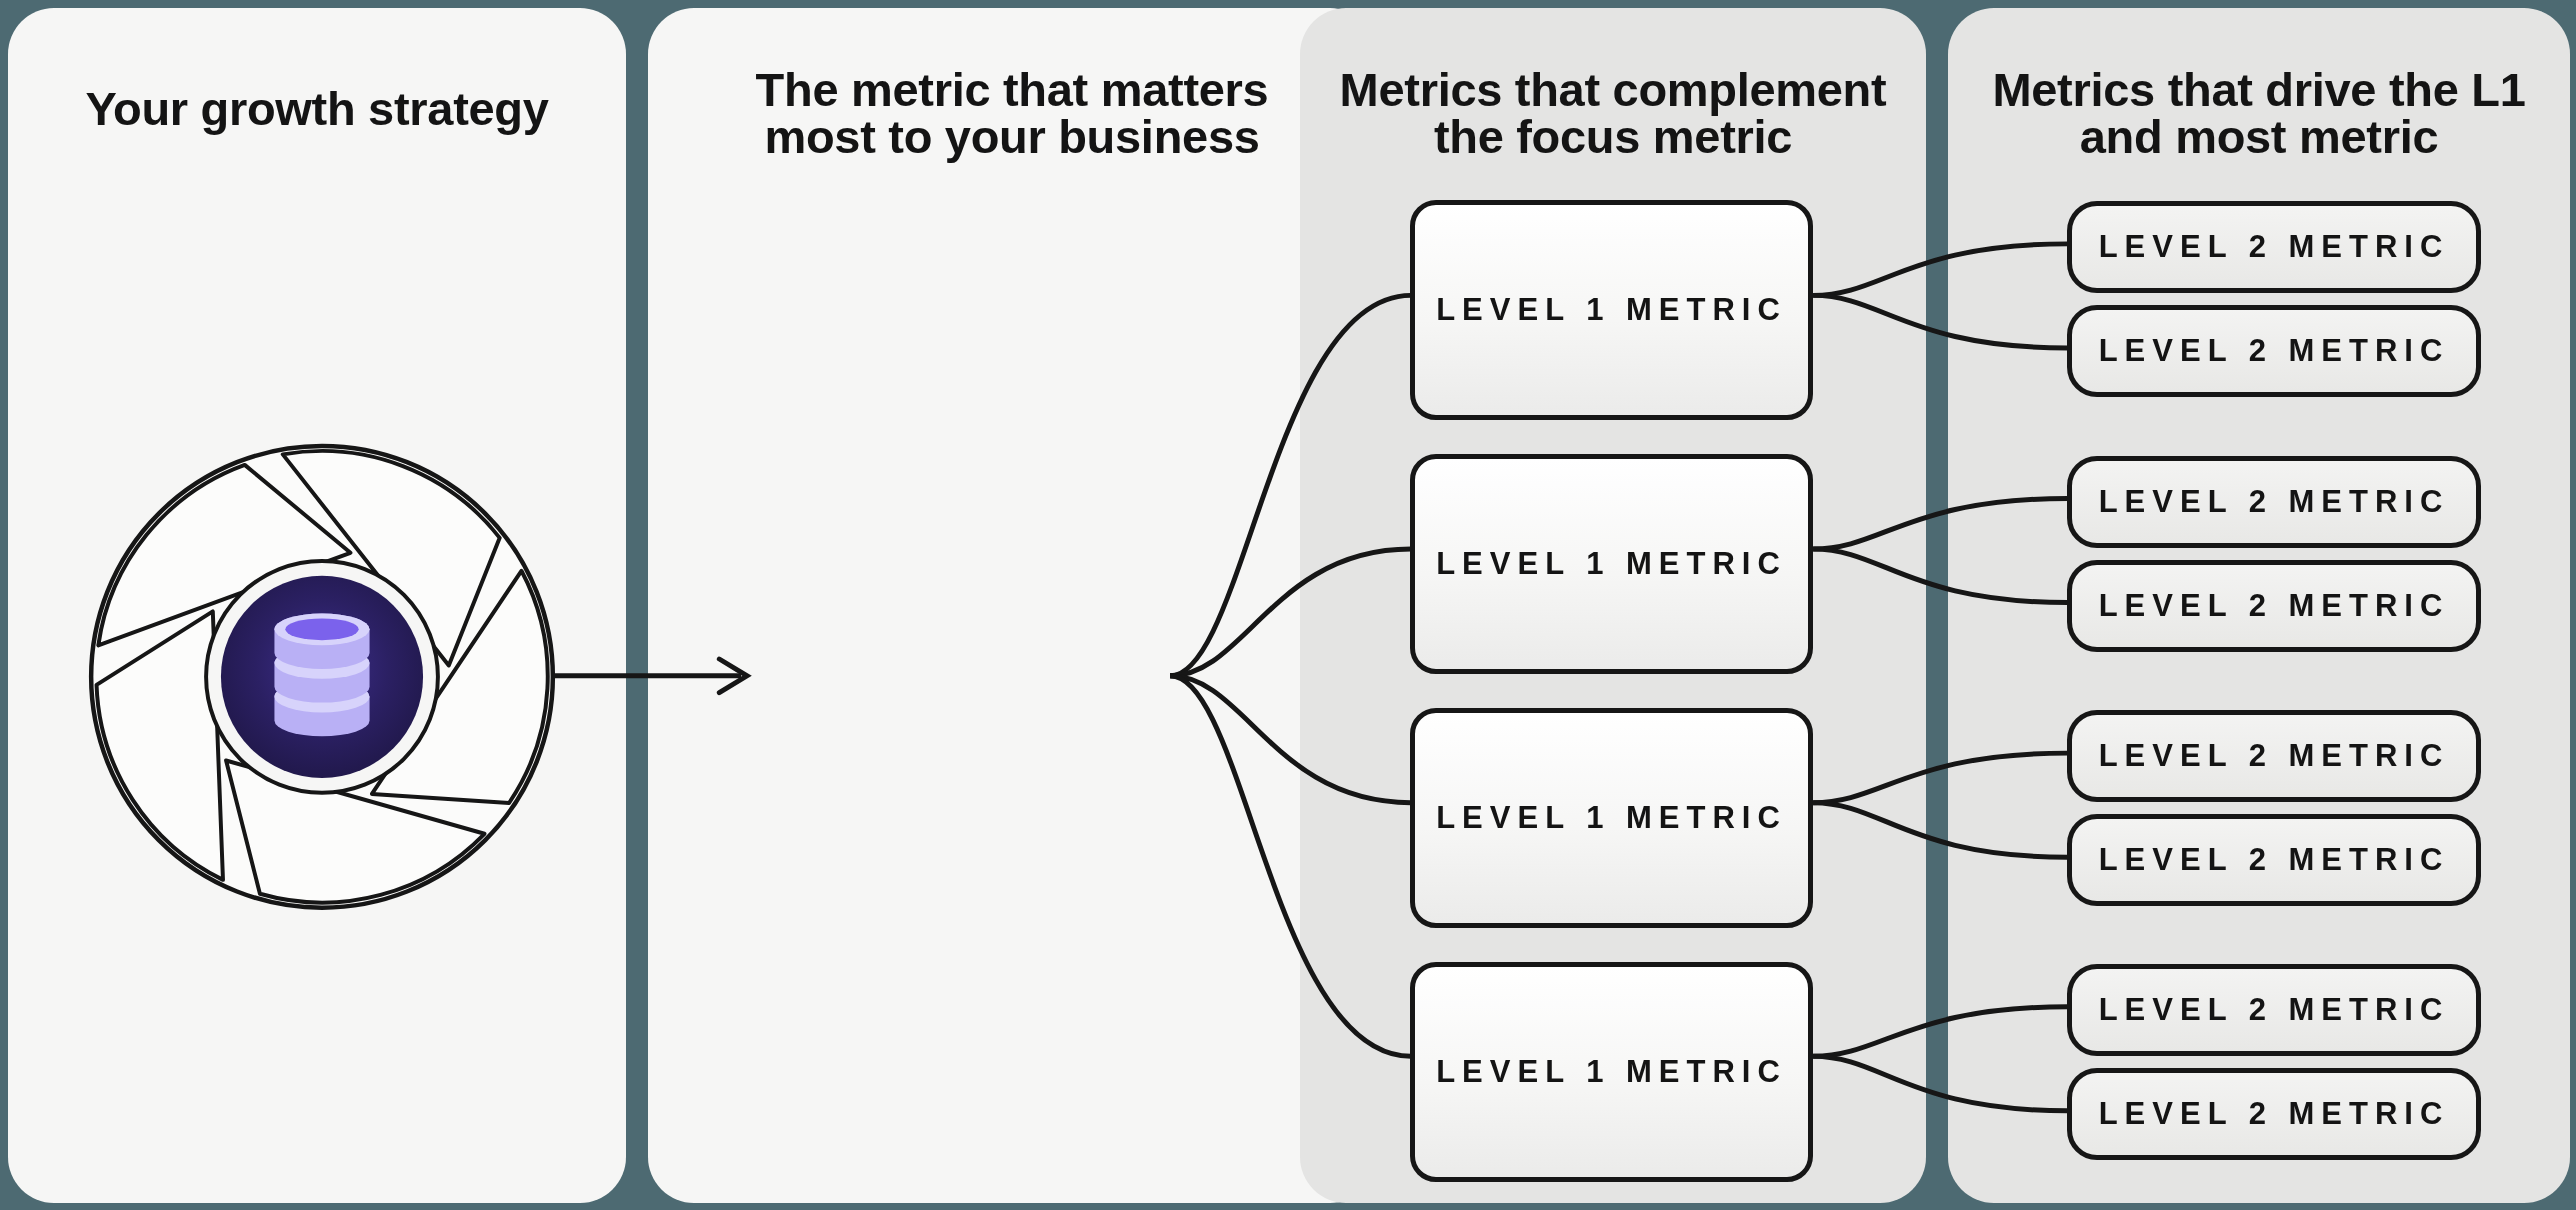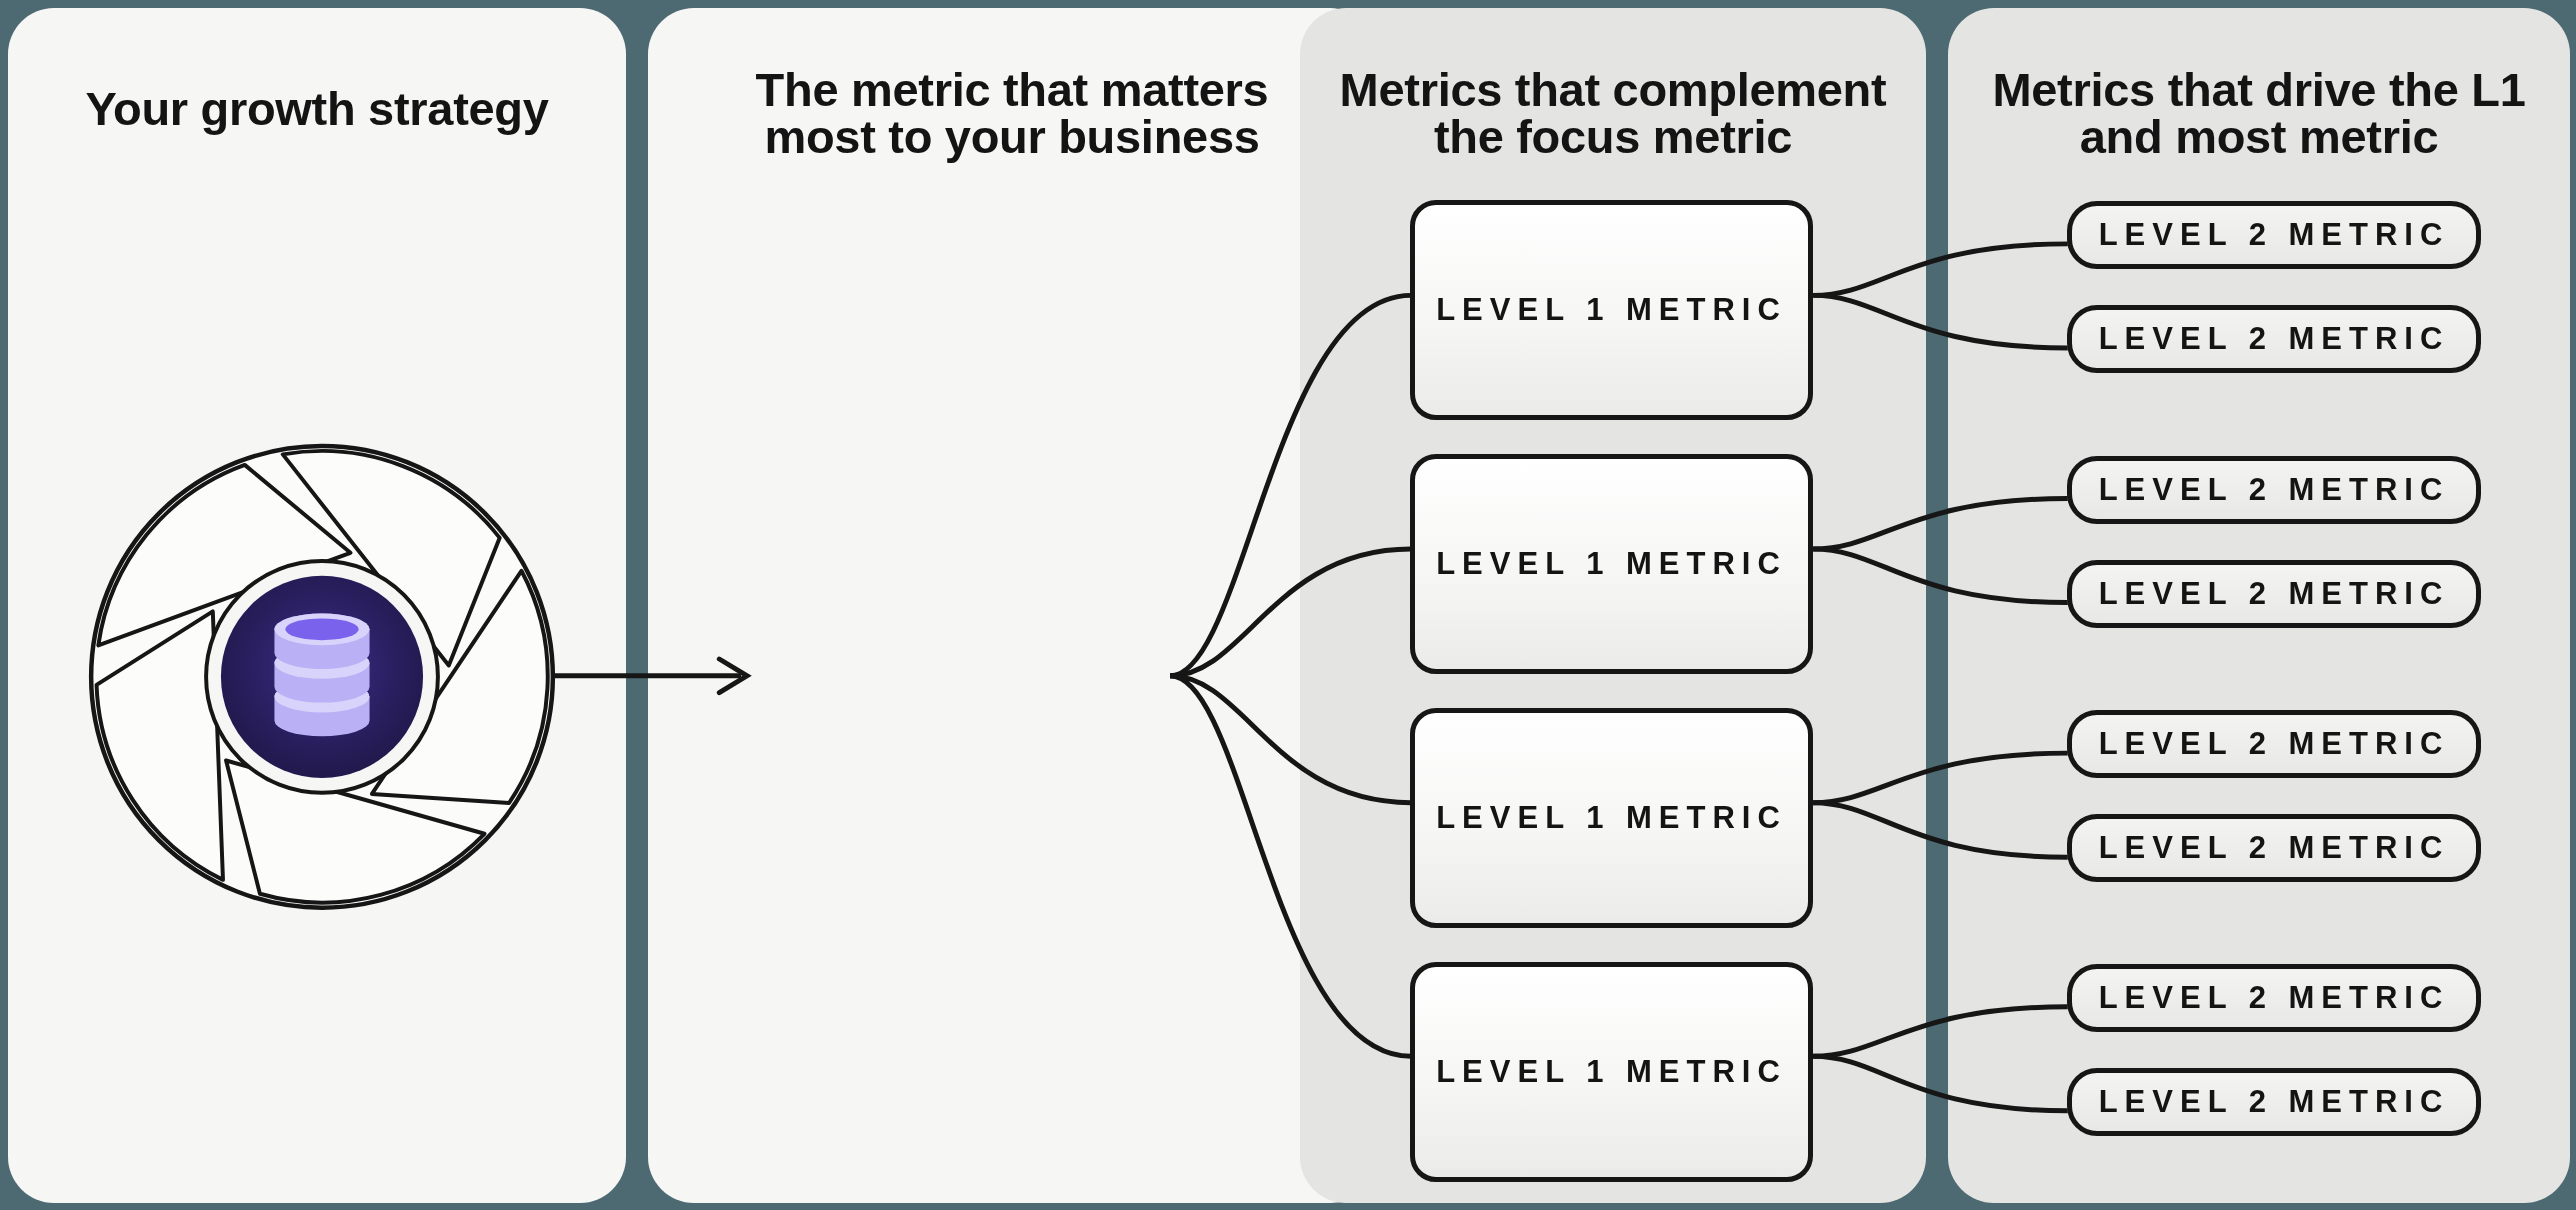--- a/index.html
+++ b/index.html
@@ -36,21 +36,21 @@
     box-sizing:border-box;
     color:var(--text,#141414);
     font-weight:bold;font-size:31px;letter-spacing:7px;
     text-align:center;
   }
   .node.big{
     width:403px;height:220px;border-radius:26px;
     background:linear-gradient(180deg,var(--node-fill-top,#ffffff) 0%,#f6f6f5 55%,var(--node-fill-bottom,#ebebea) 100%);
   }
   .node.small{
-    width:414px;height:68px;border-radius:30px;
+    width:414px;height:92px;border-radius:30px;
     background:linear-gradient(180deg,var(--l2-fill-top,#f3f3f2) 0%,var(--l2-fill-bottom,#e8e8e6) 100%);
   }
   .focus-node{left:766px;top:580px;}
   .l1-1{left:1410px;top:200px;width:404px;}
   .l1-2{left:1410px;top:454px;width:404px;}
   .l1-3{left:1410px;top:708px;width:404px;}
   .l1-4{left:1410px;top:962px;width:404px;}
   .l2-1{left:2067px;top:201px;}
   .l2-2{left:2067px;top:305px;}
   .l2-3{left:2067px;top:456px;}

